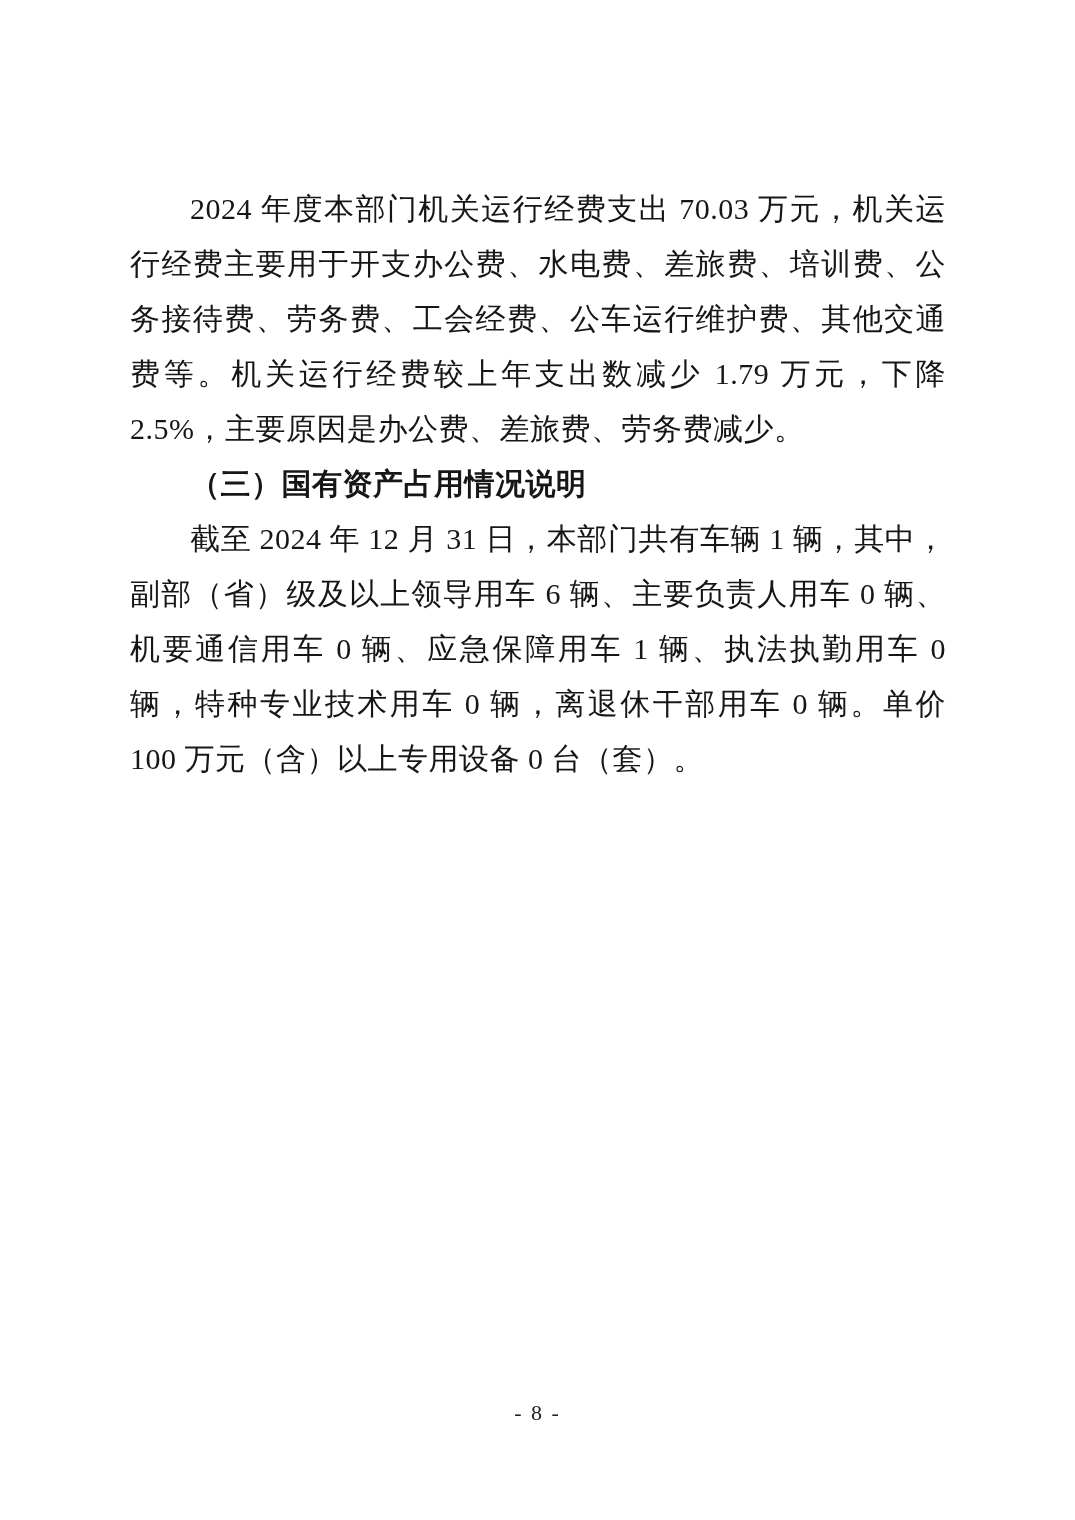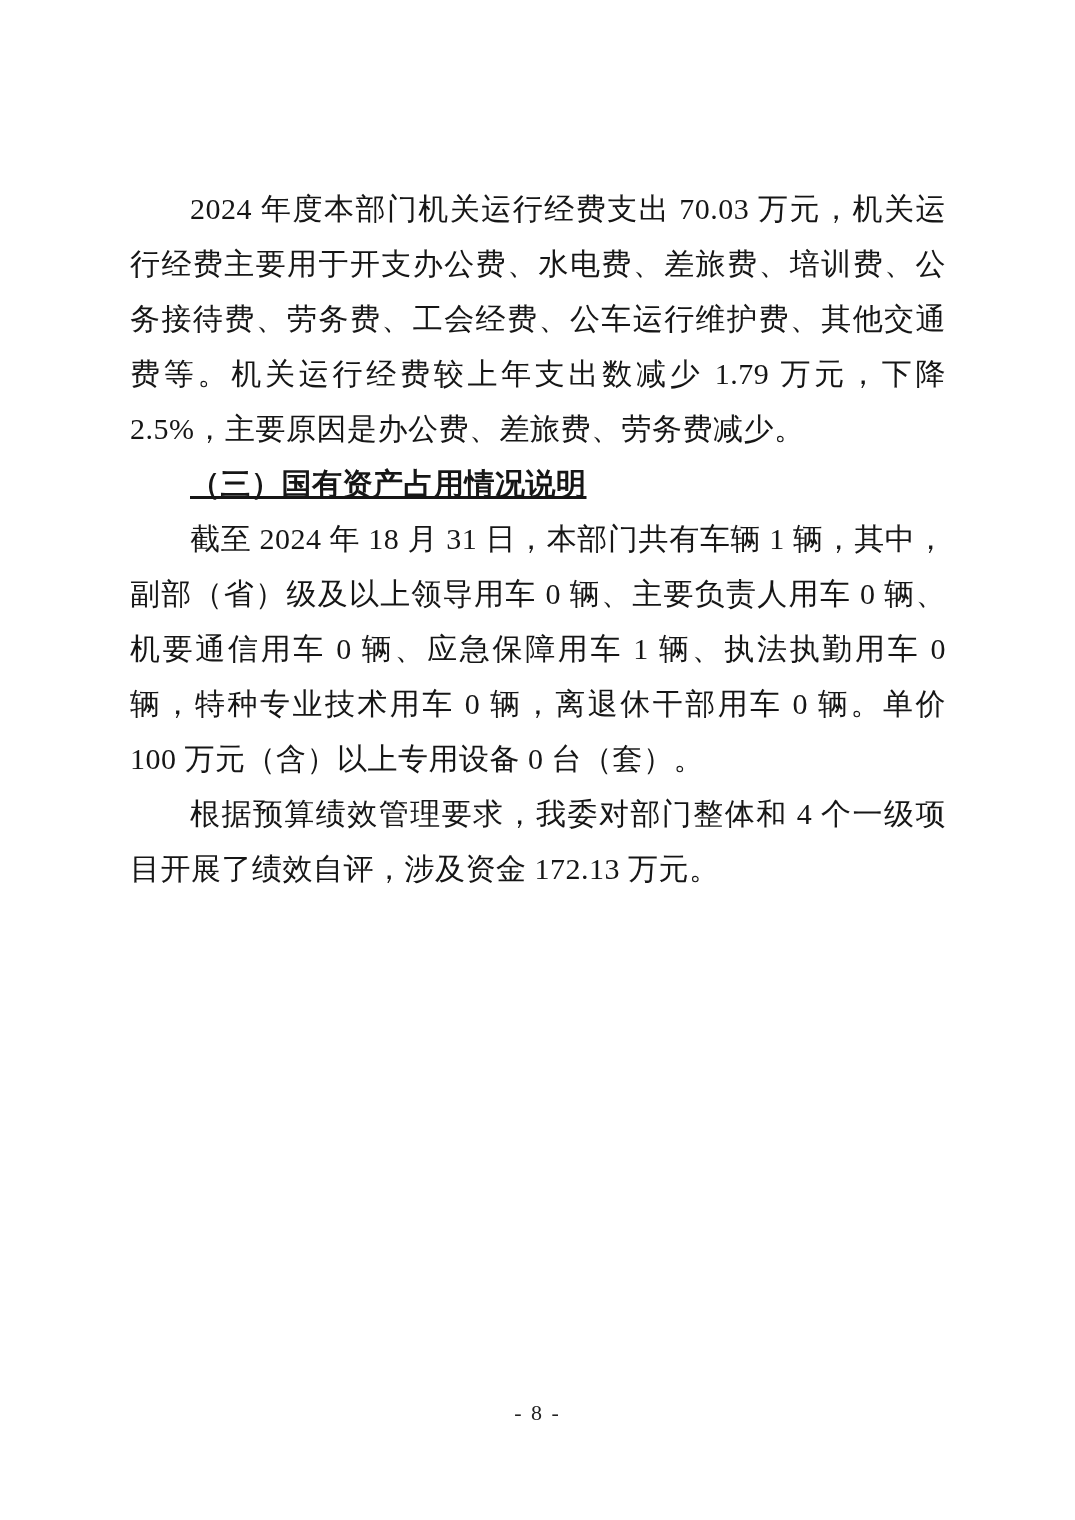--- a/index.html
+++ b/index.html
@@ -33,38 +33,36 @@
   }
   .para {
     margin: 0;
     text-indent: 2em;
     font-weight: normal;
   }
   .heading {
     margin: 0;
     text-indent: 2em;
     font-weight: bold;
-    text-decoration: underline;
   }
   .footer {
     position: absolute;
     top: 1398px;
     left: 0;
     width: 1075px;
     text-align: center;
     font-size: 22px;
     line-height: 30px;
     color: #222222;
     letter-spacing: 2px;
   }
 </style>
 </head>
 <body>
 
 <div class="page">
   <div class="content">
     <p class="para">2024 年度本部门机关运行经费支出 70.03 万元，机关运行经费主要用于开支办公费、水电费、差旅费、培训费、公务接待费、劳务费、工会经费、公车运行维护费、其他交通费等。机关运行经费较上年支出数减少 1.79 万元，下降 2.5%，主要原因是办公费、差旅费、劳务费减少。</p>
     <p class="heading">（三）国有资产占用情况说明</p>
-    <p class="para">截至 2024 年 18 月 31 日，本部门共有车辆 1 辆，其中，副部（省）级及以上领导用车 0 辆、主要负责人用车 0 辆、机要通信用车 0 辆、应急保障用车 1 辆、执法执勤用车 0 辆，特种专业技术用车 0 辆，离退休干部用车 0 辆。单价 100 万元（含）以上专用设备 0 台（套）。</p>
-    <p class="para">根据预算绩效管理要求，我委对部门整体和 4 个一级项目开展了绩效自评，涉及资金 172.13 万元。</p>
+    <p class="para">截至 2024 年 12 月 31 日，本部门共有车辆 1 辆，其中，副部（省）级及以上领导用车 6 辆、主要负责人用车 0 辆、机要通信用车 0 辆、应急保障用车 1 辆、执法执勤用车 0 辆，特种专业技术用车 0 辆，离退休干部用车 0 辆。单价 100 万元（含）以上专用设备 0 台（套）。</p>
   </div>
   <div class="footer">- 8 -</div>
 </div>
 
 </body></html>

